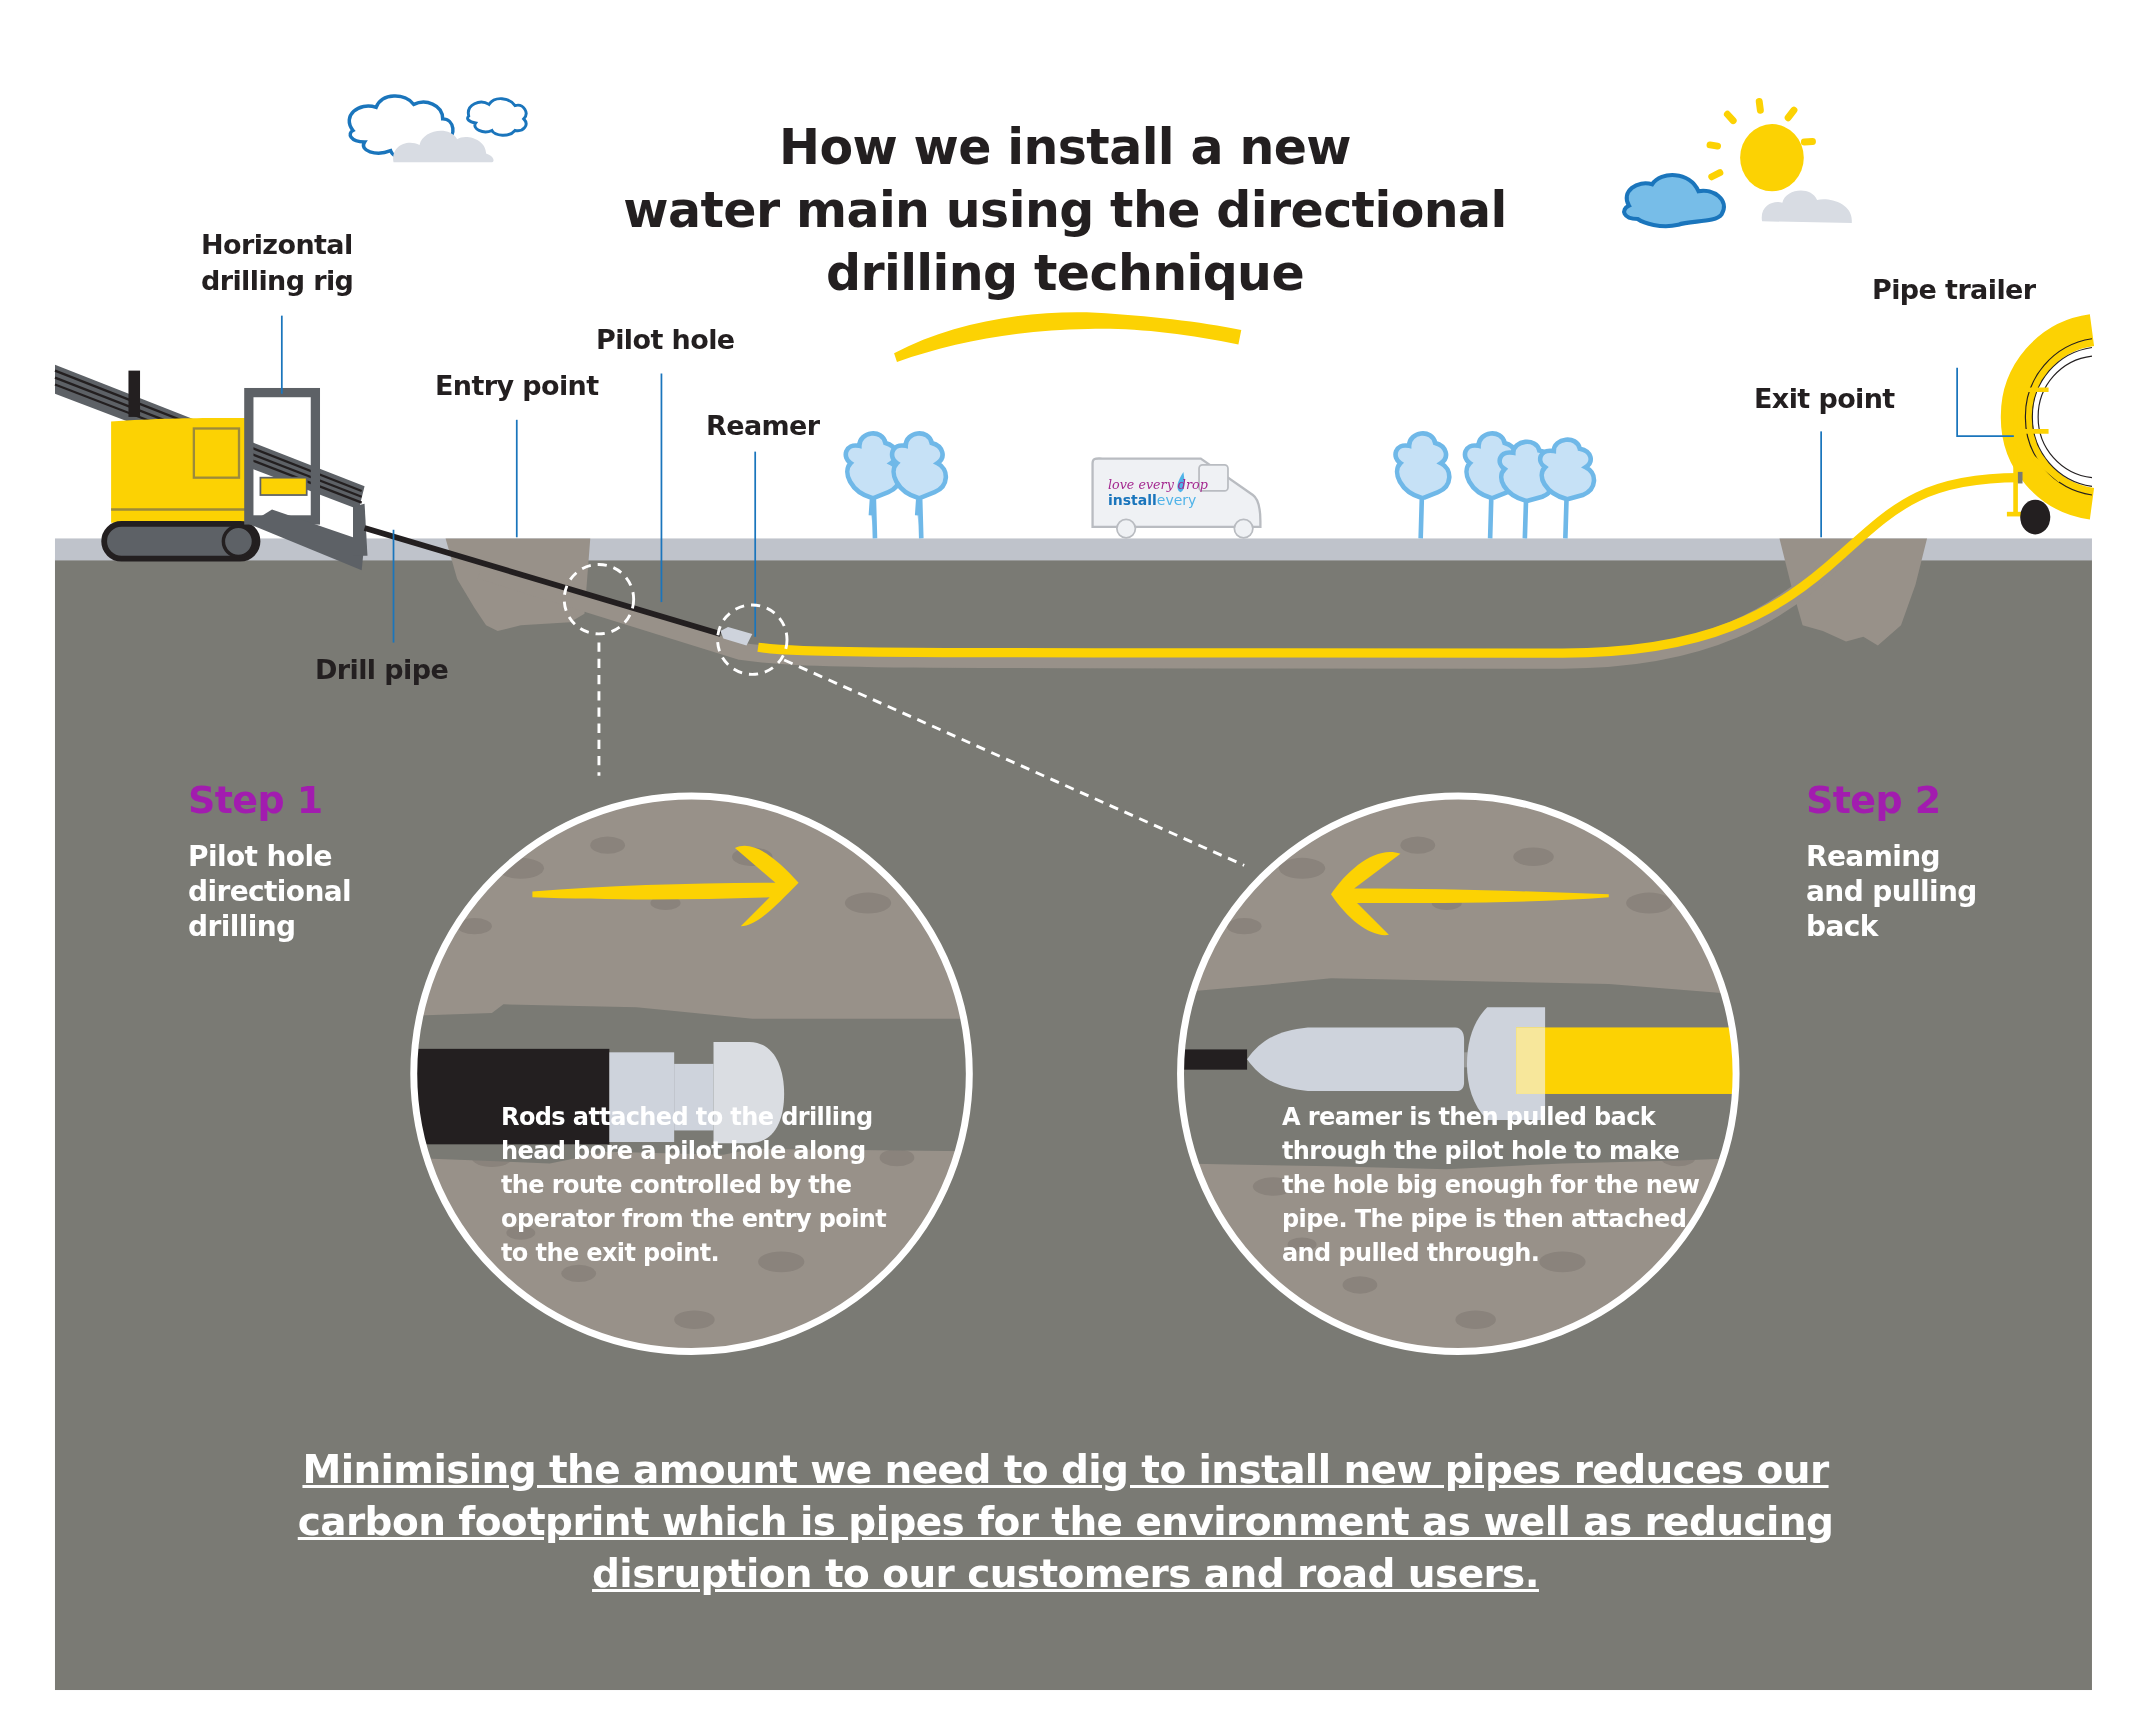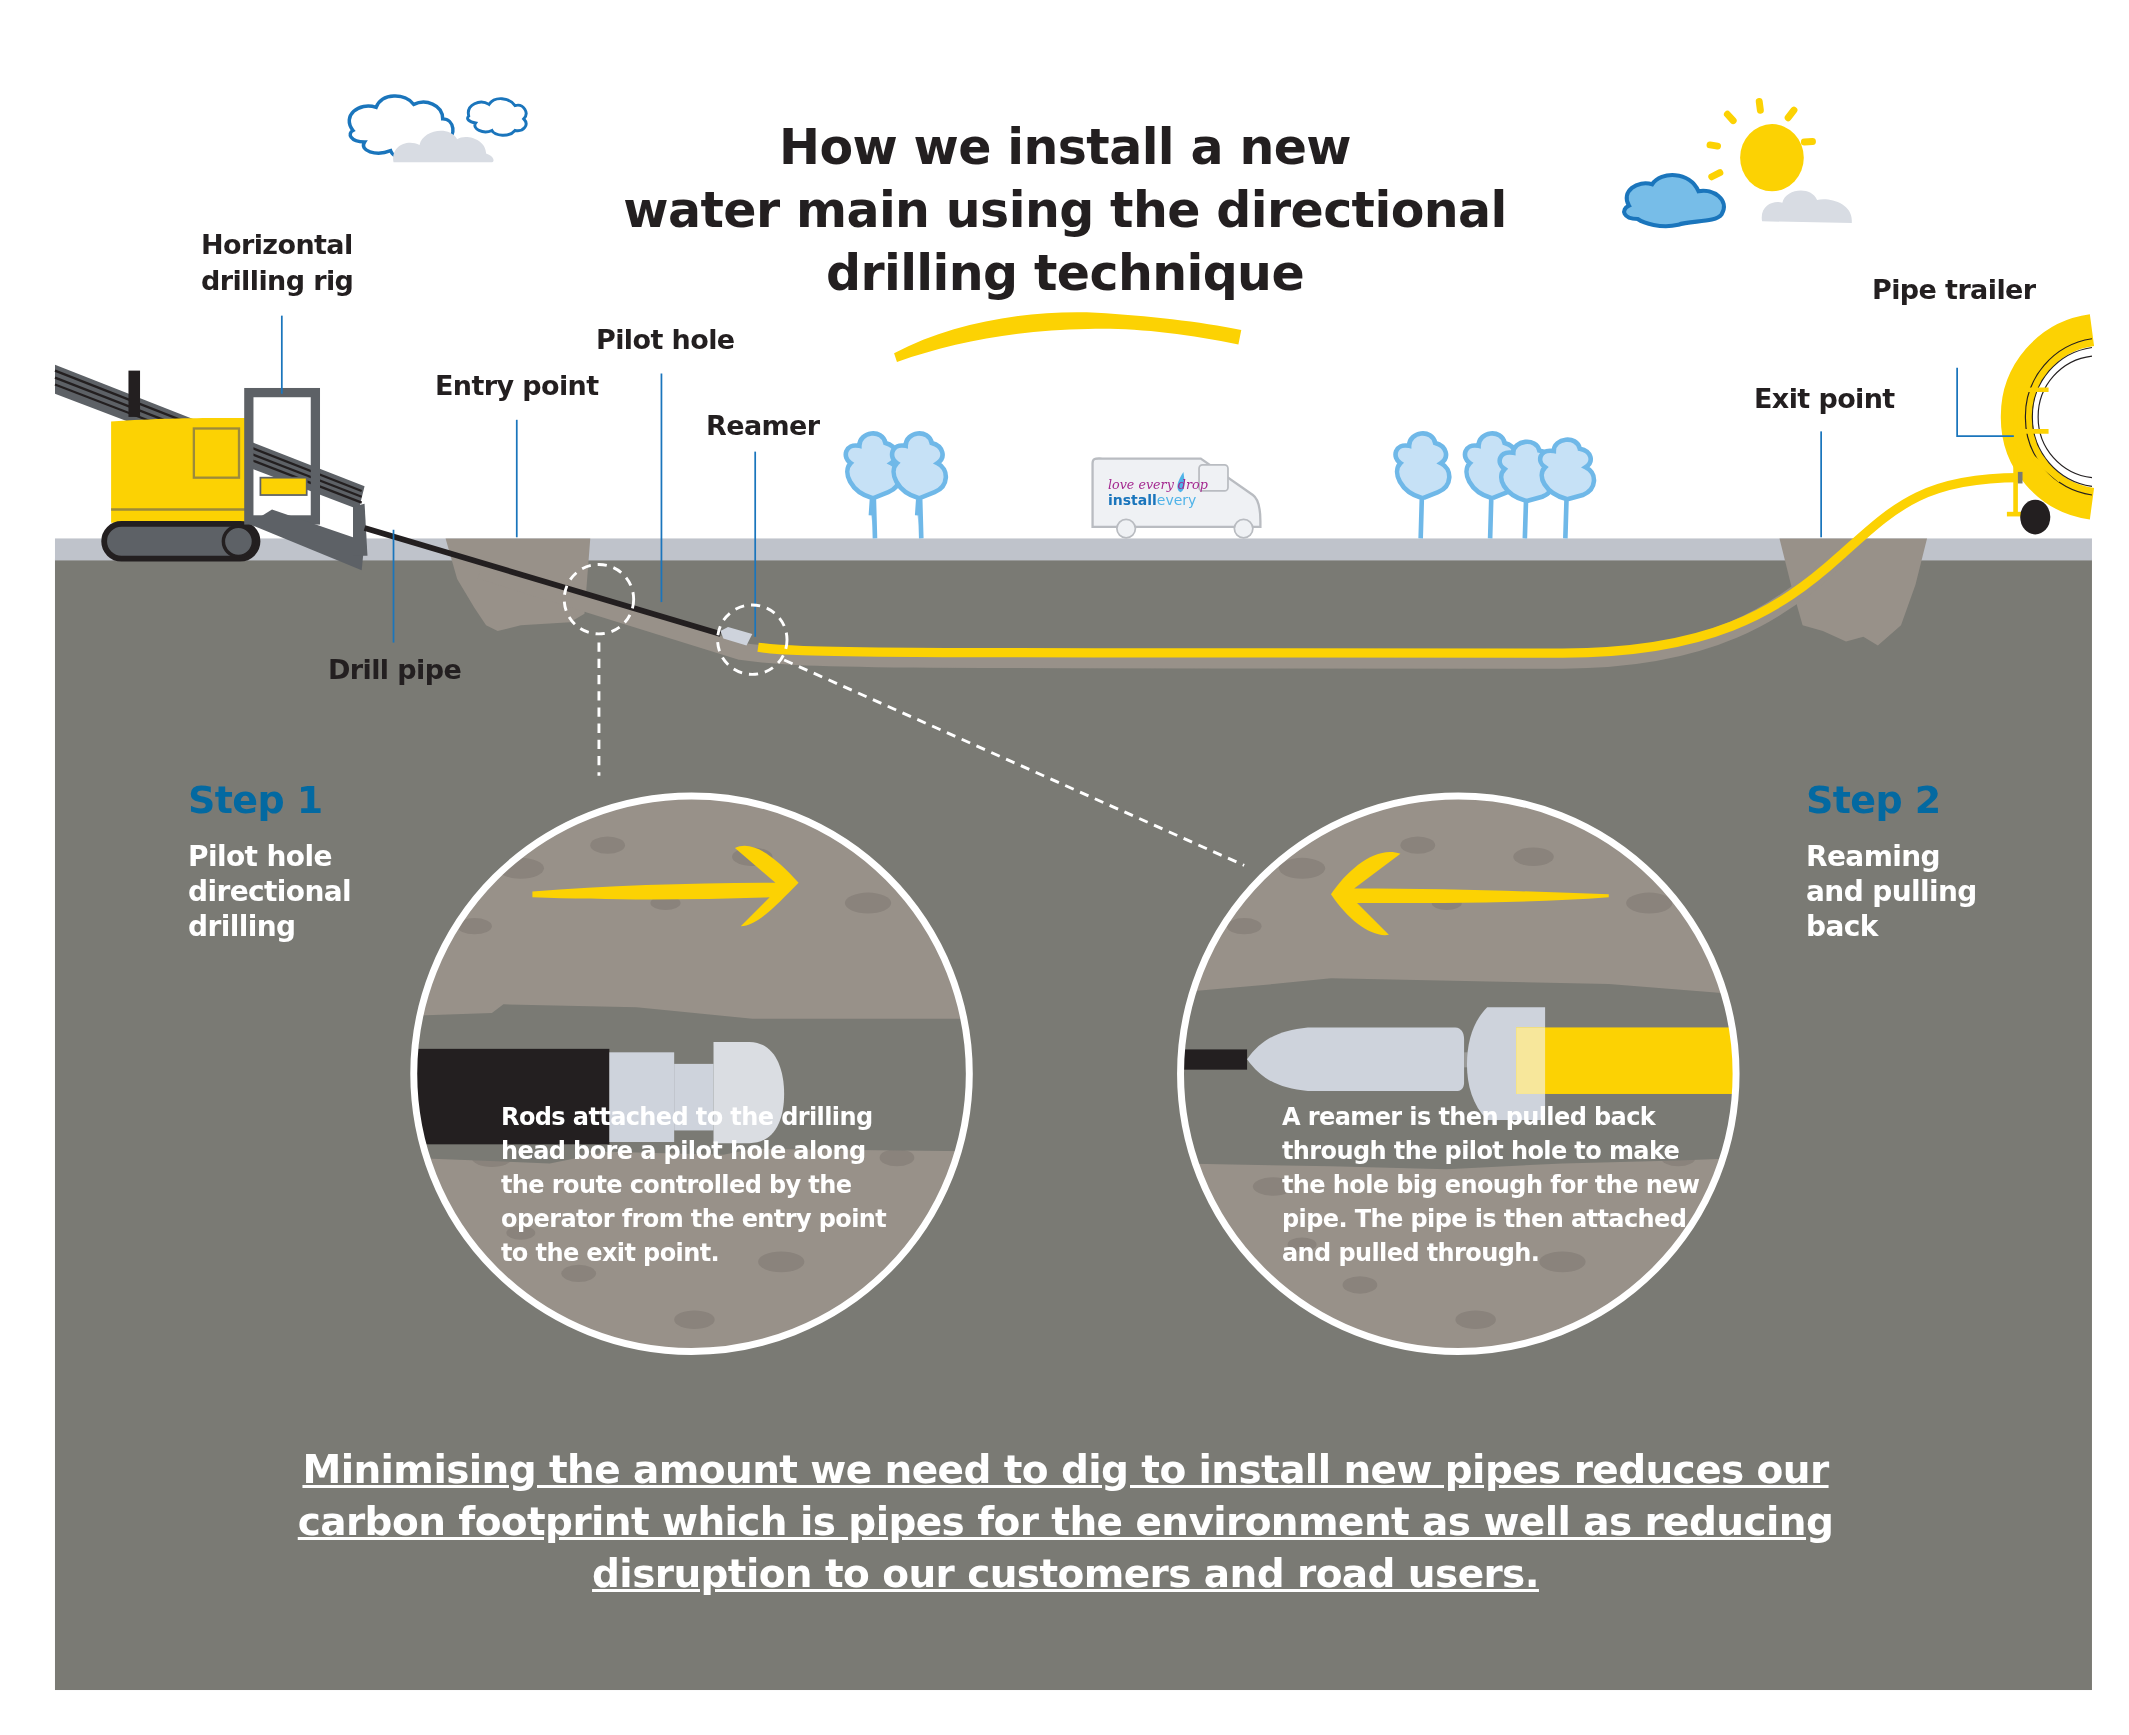--- a/index.html
+++ b/index.html
@@ -2,21 +2,21 @@
 <html style="font-size:9.3px"><head>
 <meta charset="utf-8">
 <style>
   html, body { margin: 0; padding: 0; background: #ffffff; }
   body { width: 2129px; height: 1736px; position: relative; overflow: hidden; font-family: "DejaVu Sans", sans-serif; }
   #stage { position: absolute; left: 0; top: 0; width: 2129px; height: 1736px; }
   .txt { position: absolute; font-family: "DejaVu Sans", sans-serif; font-weight: bold; letter-spacing: -0.6px; }
   .title { left: 521px; width: 1088px; top: 116px; text-align: center; font-size: 49px; line-height: 63px; color: #231f20; }
   .title span { display: block; }
   .lbl { font-size: 27px; color: #231f20; white-space: nowrap; }
-  .step-h { font-size: 38px; color: #0369a1; }
+  .step-h { font-size: 38px; color: #a21caf; }
   .step-s { font-size: 28px; line-height: 35px; color: #ffffff; }
   .desc { font-size: 24px; line-height: 34px; color: #ffffff; }
   .foot { left: 174px; width: 1783px; top: 1444px; text-align: center; font-size: 39px; line-height: 52px; color: #ffffff; }
   .foot span { display: block; text-decoration: underline; }
   .van-l1 { position: absolute; left: 1108px; top: 477px; font-family: "DejaVu Serif", serif; font-style: italic; font-size: 12.7px; color: #a3278f; }
   .van-l2 { position: absolute; left: 1108px; top: 492px; font-family: "DejaVu Sans", sans-serif; font-weight: bold; font-size: 14px; color: #1a75bc; }
   .van-l2 b { font-weight: normal; color: #4fb3e8; }
 </style>
 </head>
 <body>
@@ -205,21 +205,21 @@
   <span>drilling technique</span>
 </div>
 
 <div class="txt lbl" style="left:201px; top:227px; line-height:36px;">
   <div>Horizontal</div>
   <div>drilling rig</div>
 </div>
 <div class="txt lbl" style="left:435px; top:370px;">Entry point</div>
 <div class="txt lbl" style="left:596px; top:324px;">Pilot hole</div>
 <div class="txt lbl" style="left:706px; top:410px;">Reamer</div>
-<div class="txt lbl" style="left:328px; top:654px;">Drill pipe</div>
+<div class="txt lbl" style="left:315px; top:654px;">Drill pipe</div>
 <div class="txt lbl" style="left:1754px; top:383px;">Exit point</div>
 <div class="txt lbl" style="left:1872px; top:274px;">Pipe trailer</div>
 
 <div class="van-l1">love every drop</div>
 <div class="van-l2"><span>install</span><b>every</b></div>
 
 <div class="txt step-h" style="left:188px; top:778px;">Step 1</div>
 <div class="txt step-s" style="left:188px; top:839px;">
   <div>Pilot hole</div>
   <div>directional</div>

